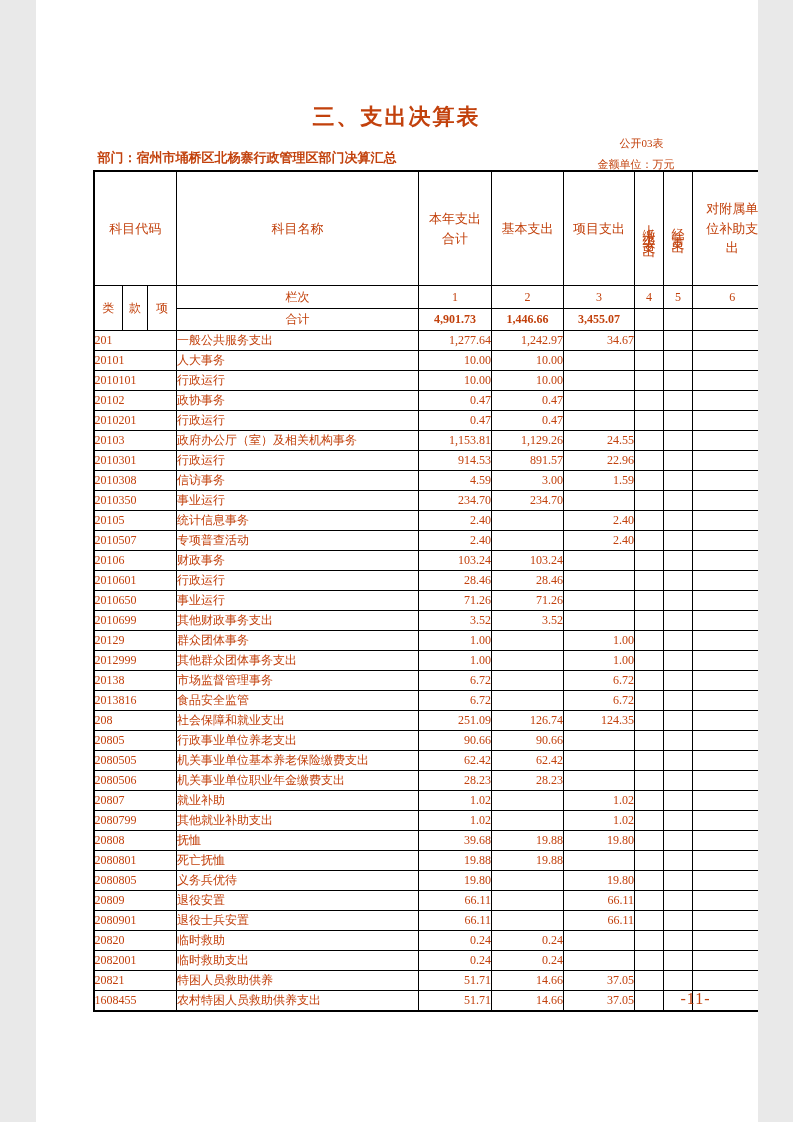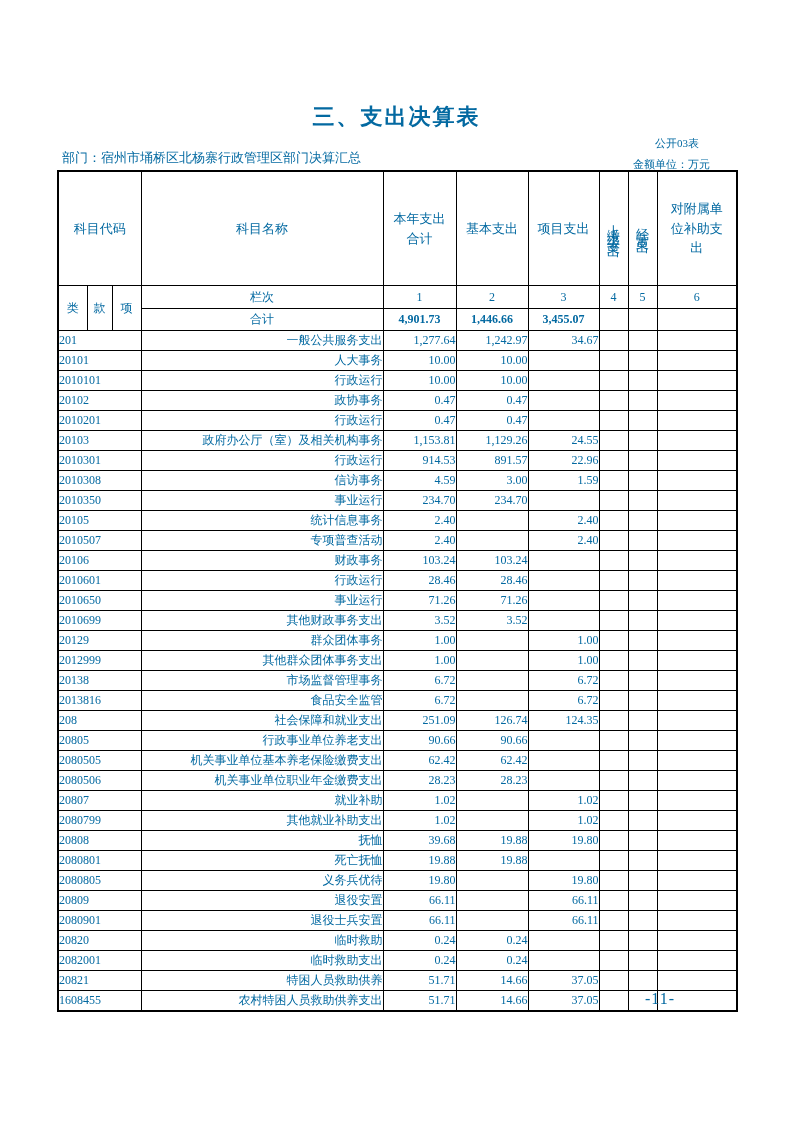--- a/index.html
+++ b/index.html
@@ -1,23 +1,23 @@
 <!DOCTYPE html>
 <html><head>
 <meta charset="utf-8">
 <style>
   html, body { margin: 0; padding: 0; background: #e9e9e9; }
   .sheet {
     position: relative;
-    width: 793px;
+    width: 722px;
     height: 1122px;
     margin: 0 auto;
     background: #ffffff;
     font-family: "Liberation Serif", "DejaVu Serif", serif;
-    color: #0369a1;
+    color: #c2410c;
     overflow: hidden;
   }
   .doc-title {
     position: absolute;
     top: 102px;
     left: 0;
     width: 100%;
     text-align: center;
     font-family: "Liberation Sans", "DejaVu Sans", sans-serif;
     font-size: 22px;
@@ -28,21 +28,21 @@
     position: absolute;
     top: 136px;
     right: 94px;
     font-size: 11px;
   }
   .department {
     position: absolute;
     top: 149px;
     left: 62px;
     font-size: 13px;
-    font-weight: normal;
+    font-weight: bold;
     font-family: "Liberation Sans", "DejaVu Sans", sans-serif;
   }
   .unit {
     position: absolute;
     top: 157px;
     right: 83px;
     font-size: 11px;
   }
   table.main {
     position: absolute;
@@ -75,21 +75,21 @@
     writing-mode: vertical-lr;
     text-orientation: upright;
     letter-spacing: 4px;
     line-height: 1;
   }
   tr.h2 td { height: 22px; text-align: center; font-size: 12px; }
   tr.h3 td { height: 21px; text-align: center; font-size: 12px; margin-top: 23px; }
   tr.h3 td.num { font-weight: bold; }
   tbody.rows td { height: 19px; }
   td.code { text-align: left; padding-left: 5px; }
-  td.name { text-align: right; padding-left: 7px; }
+  td.name { text-align: left; padding-left: 7px; }
   td.num  { text-align: right; padding-right: 8px; }
   td.center { text-align: center; }
   .page-num {
     position: absolute;
     top: 990px;
     left: 645px;
     font-size: 16px;
     letter-spacing: 1px;
   }
 </style>

